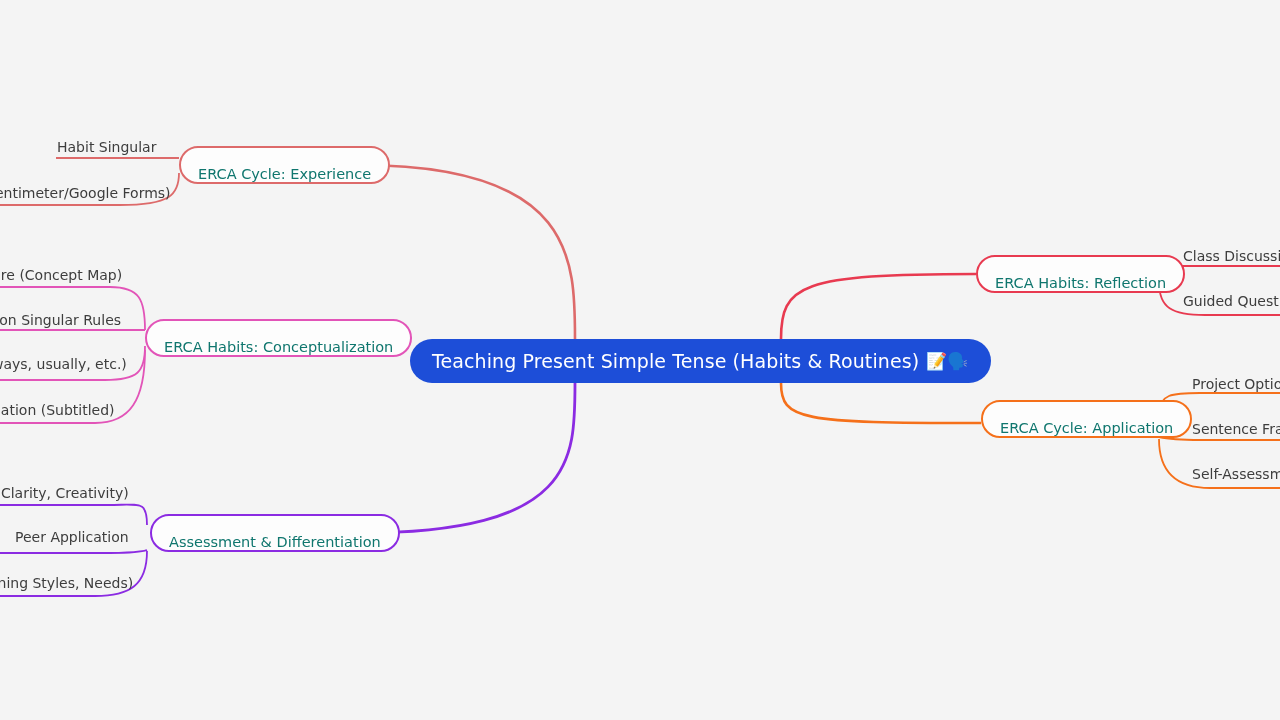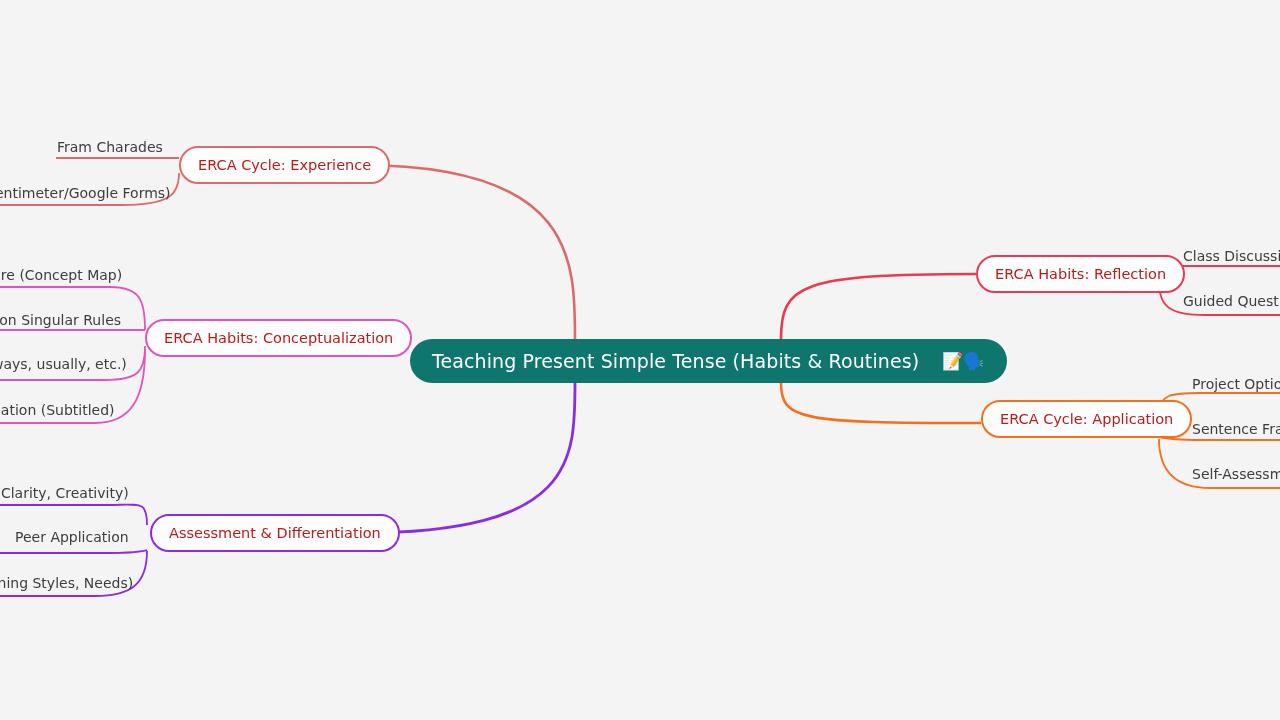--- a/index.html
+++ b/index.html
@@ -30,48 +30,47 @@
   
   .root-node {
     position: absolute;
     left: 410px;
     top: 339px;
     height: 44px;
     box-sizing: border-box;
     display: flex;
     align-items: center;
     padding: 0 22px;
-    background: #0f766e;
+    background: #1d4ed8;
     border-radius: 22px;
     color: #ffffff;
     font-size: 19px;
     letter-spacing: 0.1px;
     white-space: nowrap;
-    gap: 16px;
   }
   .root-emoji {
     margin-left: 7px;
     font-size: 17px;
     line-height: 1;
     display: inline-block;
   }
   
   .branch-node {
     position: absolute;
     box-sizing: border-box;
     height: 38px;
     display: flex;
-    align-items: center;
+    align-items: flex-end;
     justify-content: center;
     padding: 0 17px;
     background: #fdfdfd;
     border: 2.4px solid #999;
     border-radius: 19px;
     font-size: 14.5px;
-    color: #b91c1c;
+    color: #0f766e;
     white-space: nowrap;
   }
   
   .leaf-label {
     position: absolute;
     font-size: 14px;
     color: #3d3d3d;
     white-space: nowrap;
     line-height: 1;
   }
@@ -126,21 +125,21 @@
   </div>
 
   <div class="branch-node" style="left:976px; top:255px; border-color:#e83a50;">
     <span>ERCA Habits: Reflection</span>
   </div>
 
   <div class="branch-node" style="left:981px; top:400px; border-color:#f5701a;">
     <span>ERCA Cycle: Application</span>
   </div>
 
-  <div class="leaf-label" style="left:57px; top:140px;">Fram Charades</div>
+  <div class="leaf-label" style="left:57px; top:140px;">Habit Singular</div>
   <div class="leaf-label" style="left:-5px; top:186px;">entimeter/Google Forms)</div>
 
   <div class="leaf-label" style="left:-8px; top:268px;">ure (Concept Map)</div>
   <div class="leaf-label" style="left:-8px; top:313px;">son Singular Rules</div>
   <div class="leaf-label" style="left:-8px; top:357px;">ways, usually, etc.)</div>
   <div class="leaf-label" style="left:-8px; top:403px;">nation (Subtitled)</div>
 
   <div class="leaf-label" style="left:-8px; top:486px;">, Clarity, Creativity)</div>
   <div class="leaf-label" style="left:15px; top:530px;">Peer Application</div>
   <div class="leaf-label" style="left:-8px; top:576px;">rning Styles, Needs)</div>

